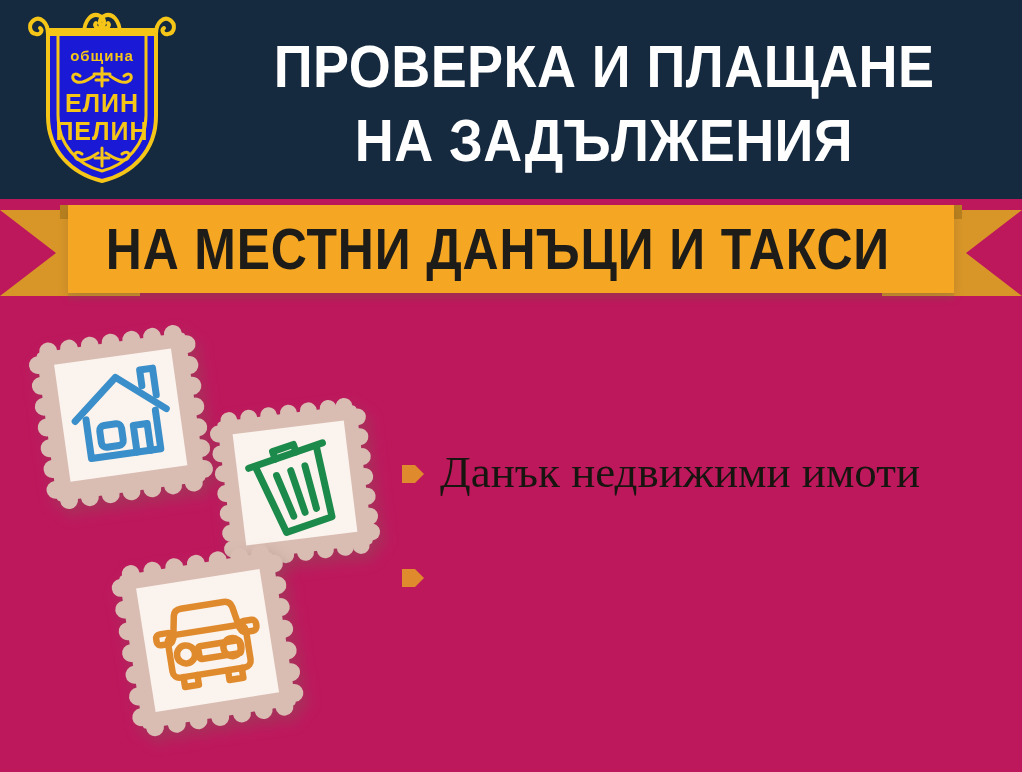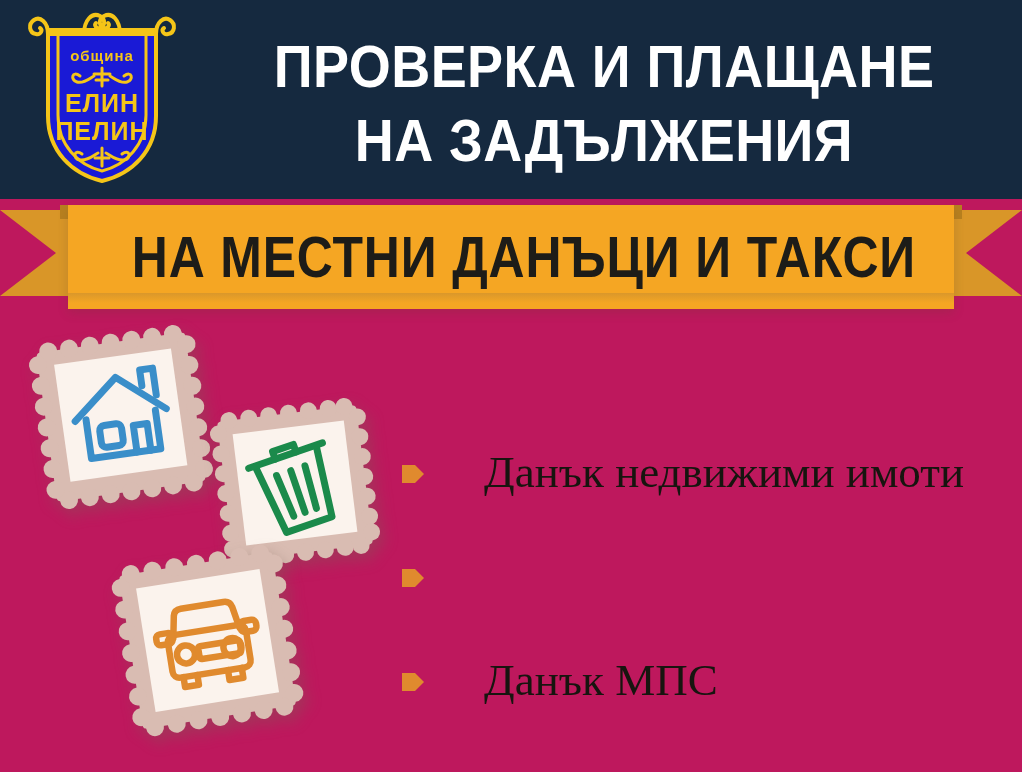--- a/index.html
+++ b/index.html
@@ -107,25 +107,25 @@
     top: 0px;
     width: 22px;
     height: 14px;
     background: #b8801f;
   }
   .ribbon-main {
     position: absolute;
     left: 68px;
     top: 0;
     width: 886px;
-    height: 104px;
+    height: 88px;
     background: #f5a623;
     display: flex;
     align-items: center;
-    justify-content: flex-start;
+    justify-content: flex-end;
     box-shadow: 0 4px 10px rgba(90, 70, 40, 0.20);
   }
   .ribbon-text {
     color: #1d1c18;
     font-family: "Liberation Sans Narrow", "Liberation Sans", sans-serif;
     font-weight: bold;
     font-size: 58px;
     line-height: 60px;
     letter-spacing: 1px;
     transform: scaleX(0.86);
@@ -176,21 +176,20 @@
     margin-right: 16px;
     margin-top: 4px;
   }
   .bullet-marker svg { display: block; }
   .bullet-label {
     font-family: "Liberation Serif", "DejaVu Serif", serif;
     font-size: 45px;
     line-height: 48px;
     color: #17150f;
     white-space: nowrap;
-    margin-left: 44px;
   }
 </style>
 </head>
 <body>
 
 <div id="poster">
 
   <div class="header-band"></div>
 
   <div class="logo-wrap">
@@ -413,24 +412,16 @@
     </div>
 
     <div class="bullet-item">
       <span class="bullet-marker">
         <svg width="22" height="26" viewBox="0 0 22 26" xmlns="http://www.w3.org/2000/svg">
           <path d="M0 4 L13 4 L22 13 L13 22 L0 22 Z" fill="#e08a2e"></path>
         </svg>
       </span>
     </div>
 
-    <div class="bullet-item">
-      <span class="bullet-marker">
-        <svg width="22" height="26" viewBox="0 0 22 26" xmlns="http://www.w3.org/2000/svg">
-          <path d="M0 4 L13 4 L22 13 L13 22 L0 22 Z" fill="#e08a2e"></path>
-        </svg>
-      </span>
-      <span class="bullet-label">Данък МПС</span>
-    </div>
 
   </div>
 
 </div>
 
 </body></html>

